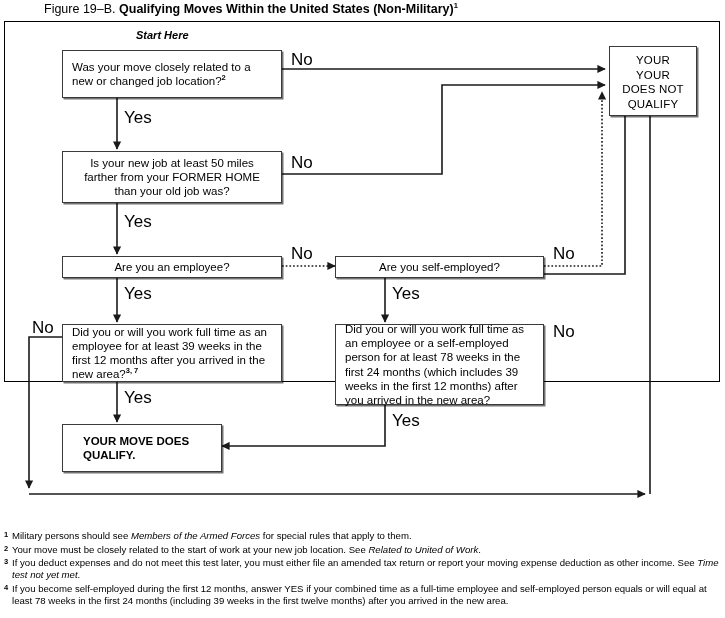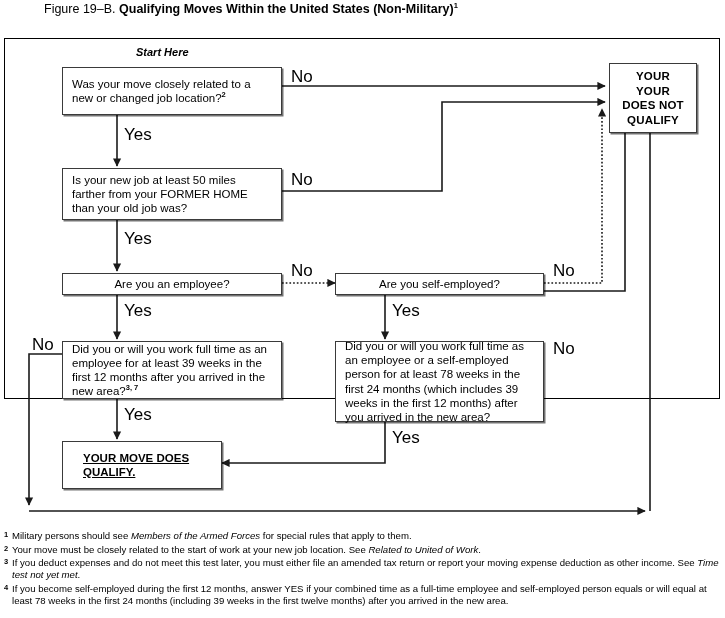--- a/index.html
+++ b/index.html
@@ -11,38 +11,38 @@
   }
   #figure-title{
     position:absolute;left:4px;top:2px;width:718px;
     font-size:12.5px;line-height:15px;white-space:nowrap;
   }
   #figure-title .fignum{font-weight:normal;margin-left:40px;}
   #figure-title .figname{font-weight:bold;}
   sup{font-size:7.5px;vertical-align:super;line-height:0;font-weight:bold;}
 
   #chart-frame{
-    position:absolute;left:4px;top:38px;width:716px;height:361px;
+    position:absolute;left:4px;top:21px;width:716px;height:361px;
     border:1.5px solid #000;box-sizing:border-box;background:#fff;
   }
   #connector-layer{position:absolute;left:0;top:0;width:716px;height:505px;}
 
   .node{
     position:absolute;box-sizing:border-box;
     border:1.5px solid #3a3a3a;background:#fff;
     box-shadow:1.5px 1.5px 0 rgba(0,0,0,0.55);
     font-size:11.5px;line-height:14.2px;
     display:flex;flex-direction:column;justify-content:center;
     padding:4px 9px;
   }
   .node.center{align-items:center;text-align:center;}
   .node .bold{font-weight:bold;}
   .node.terminal{
-    font-weight:bold;font-size:11.5px;line-height:14.5px;
-    letter-spacing:.2px;padding:6px 4px;
+    font-weight:normal;font-size:11.5px;line-height:14.5px;
+    letter-spacing:.2px;padding:6px 4px;justify-content:space-between;
   }
   .start-label{
     position:absolute;font-size:11px;font-weight:bold;font-style:italic;
   }
   .edge-label{
     position:absolute;font-size:17px;
     background:transparent;white-space:nowrap;
   }
 
   .footnotes{
@@ -100,41 +100,41 @@
       <path d="M539,244 L597,244 L597,70" marker-end="url(#ah)"></path>
     </g>
   </svg>
 
   <div class="start-label" style="left:131px;top:7px;">Start Here</div>
 
   <div class="node" style="left:57px;top:28px;width:220px;height:48px;">
     <div><span>Was your move closely related to a new or changed job location?</span><sup>2</sup></div>
   </div>
 
-  <div class="node" style="left:57px;top:129px;width:220px;height:52px;">
+  <div class="node" style="left:57px;top:129px;width:220px;height:52px;text-align:center;">
     <div><span>Is your new job at least 50 miles farther from your FORMER HOME than your old job was?</span></div>
   </div>
 
   <div class="node center" style="left:57px;top:234px;width:220px;height:22px;">
     <div>Are you an employee?</div>
   </div>
 
   <div class="node center" style="left:330px;top:234px;width:209px;height:22px;">
     <div>Are you self-employed?</div>
   </div>
 
   <div class="node" style="left:57px;top:302px;width:220px;height:58px;">
     <div><span>Did you or will you work full time as an employee for at least 39 weeks in the first 12 months after you arrived in the new area?</span><sup>3, 7</sup></div>
   </div>
 
   <div class="node" style="left:330px;top:302px;width:209px;height:81px;">
     <div>Did you or will you work full time as an employee or a self-employed person for at least 78 weeks in the first 24 months (which includes 39 weeks in the first 12 months) after you arrived in the new area?</div>
   </div>
 
-  <div class="node" style="left:57px;top:402px;width:160px;height:48px;padding-left:20px;text-decoration:underline;">
+  <div class="node" style="left:57px;top:402px;width:160px;height:48px;padding-left:20px;">
     <div class="bold">YOUR MOVE DOES QUALIFY.</div>
   </div>
 
   <div class="node terminal center" style="left:604px;top:24px;width:88px;height:70px;">
     <div>YOUR</div>
     <div>YOUR</div>
     <div>DOES NOT</div>
     <div>QUALIFY</div>
   </div>
 

